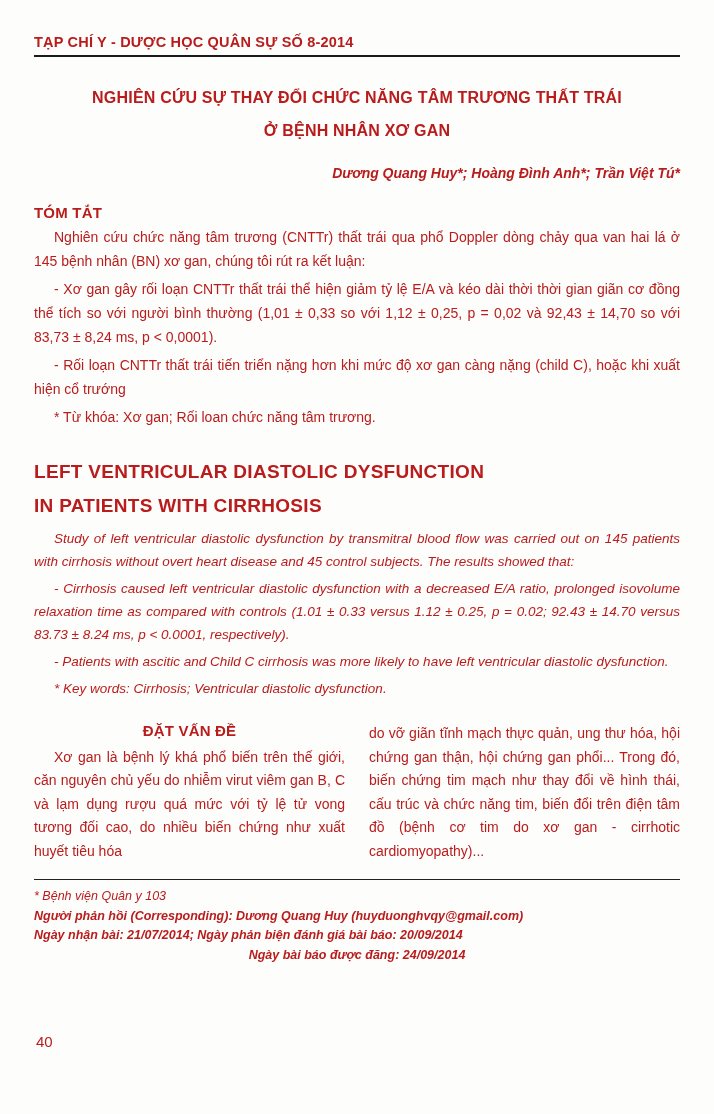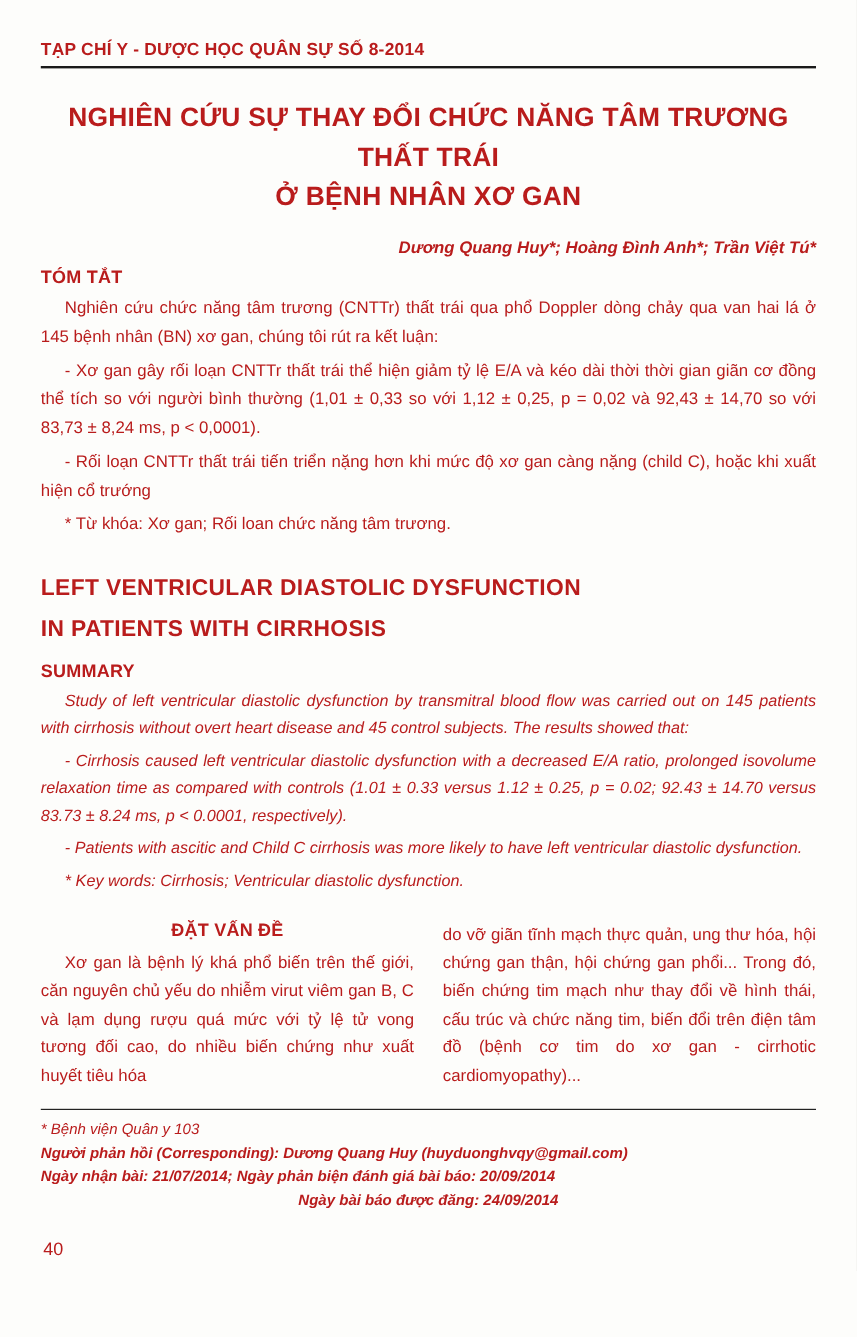--- a/index.html
+++ b/index.html
@@ -20,37 +20,37 @@
     font-weight: bold;
     letter-spacing: 0.2px;
   }
   .header-rule {
     border-top: 2.5px solid #1a1a1a;
     margin-top: 5px;
   }
   .vi-title {
     margin-top: 24px;
     text-align: center;
-    font-size: 22px;
+    font-size: 16px;
     font-weight: bold;
     line-height: 33px;
     letter-spacing: 0.2px;
   }
   .title-line { display: block; }
   .authors {
     margin-top: 18px;
     text-align: right;
     font-weight: bold;
     font-style: italic;
     font-size: 14px;
   }
   .section-heading {
     font-size: 15px;
     font-weight: bold;
-    margin-top: 9px;
+    margin-top: 23px;
     letter-spacing: 0.2px;
   }
   .section-heading.centered {
     text-align: center;
     margin: 0 0 7px 0;
   }
   .para {
     font-size: 14px;
     line-height: 24px;
     text-align: justify;
@@ -120,21 +120,20 @@
   <p class="para">Nghiên cứu chức năng tâm trương (CNTTr) thất trái qua phổ Doppler dòng chảy qua van hai lá ở 145 bệnh nhân (BN) xơ gan, chúng tôi rút ra kết luận:</p>
   <p class="para">- Xơ gan gây rối loạn CNTTr thất trái thể hiện giảm tỷ lệ E/A và kéo dài thời thời gian giãn cơ đồng thể tích so với người bình thường (1,01 ± 0,33 so với 1,12 ± 0,25, p = 0,02 và 92,43 ± 14,70 so với 83,73 ± 8,24 ms, p &lt; 0,0001).</p>
   <p class="para">- Rối loạn CNTTr thất trái tiến triển nặng hơn khi mức độ xơ gan càng nặng (child C), hoặc khi xuất hiện cổ trướng</p>
   <p class="para"><span>* Từ khóa:</span><span> Xơ gan; Rối loan chức năng tâm trương.</span></p>
 
   <h1 class="en-title">
     <span class="title-line">LEFT VENTRICULAR DIASTOLIC DYSFUNCTION</span>
     <span class="title-line">IN PATIENTS WITH CIRRHOSIS</span>
   </h1>
 
-  <h2 class="section-heading">SUMMARY</h2>
 
   <p class="para italic">Study of left ventricular diastolic dysfunction by transmitral blood flow was carried out on 145 patients with cirrhosis without overt heart disease and 45 control subjects. The results showed that:</p>
   <p class="para italic">- Cirrhosis caused left ventricular diastolic dysfunction with a decreased E/A ratio, prolonged isovolume relaxation time as compared with controls (1.01 ± 0.33 versus 1.12 ± 0.25, p = 0.02; 92.43 ± 14.70 versus 83.73 ± 8.24 ms, p &lt; 0.0001, respectively).</p>
   <p class="para italic">- Patients with ascitic and Child C cirrhosis was more likely to have left ventricular diastolic dysfunction.</p>
   <p class="para italic"><span>* Key words:</span><span> Cirrhosis; Ventricular diastolic dysfunction.</span></p>
 
   <div class="columns">
     <div class="col">
       <h2 class="section-heading centered">ĐẶT VẤN ĐỀ</h2>
       <p class="para col-para">Xơ gan là bệnh lý khá phổ biến trên thế giới, căn nguyên chủ yếu do nhiễm virut viêm gan B, C và lạm dụng rượu quá mức với tỷ lệ tử vong tương đối cao, do nhiều biến chứng như xuất huyết tiêu hóa</p>

